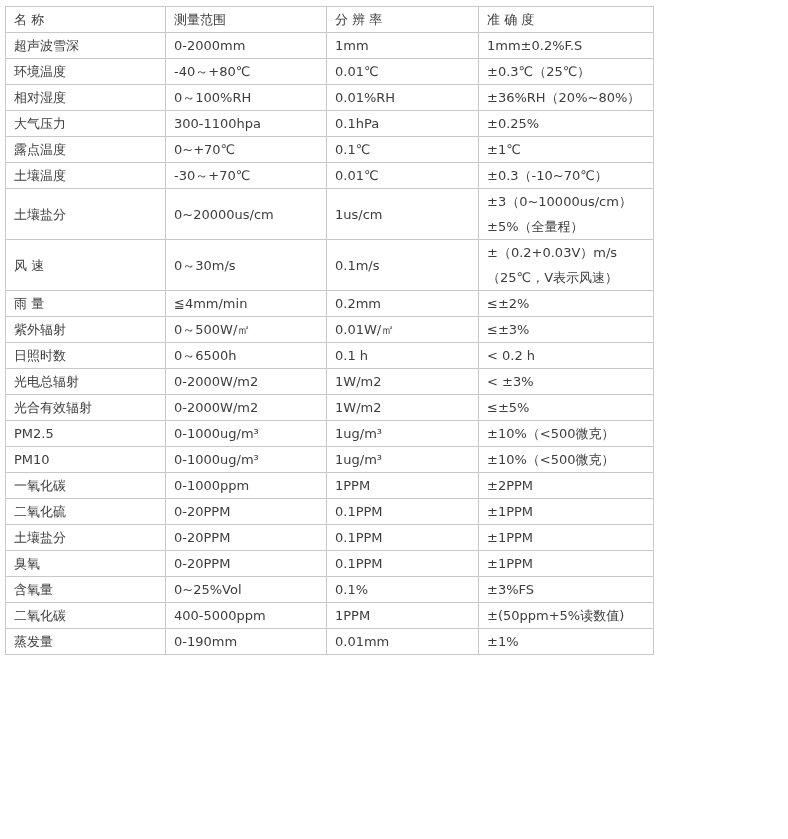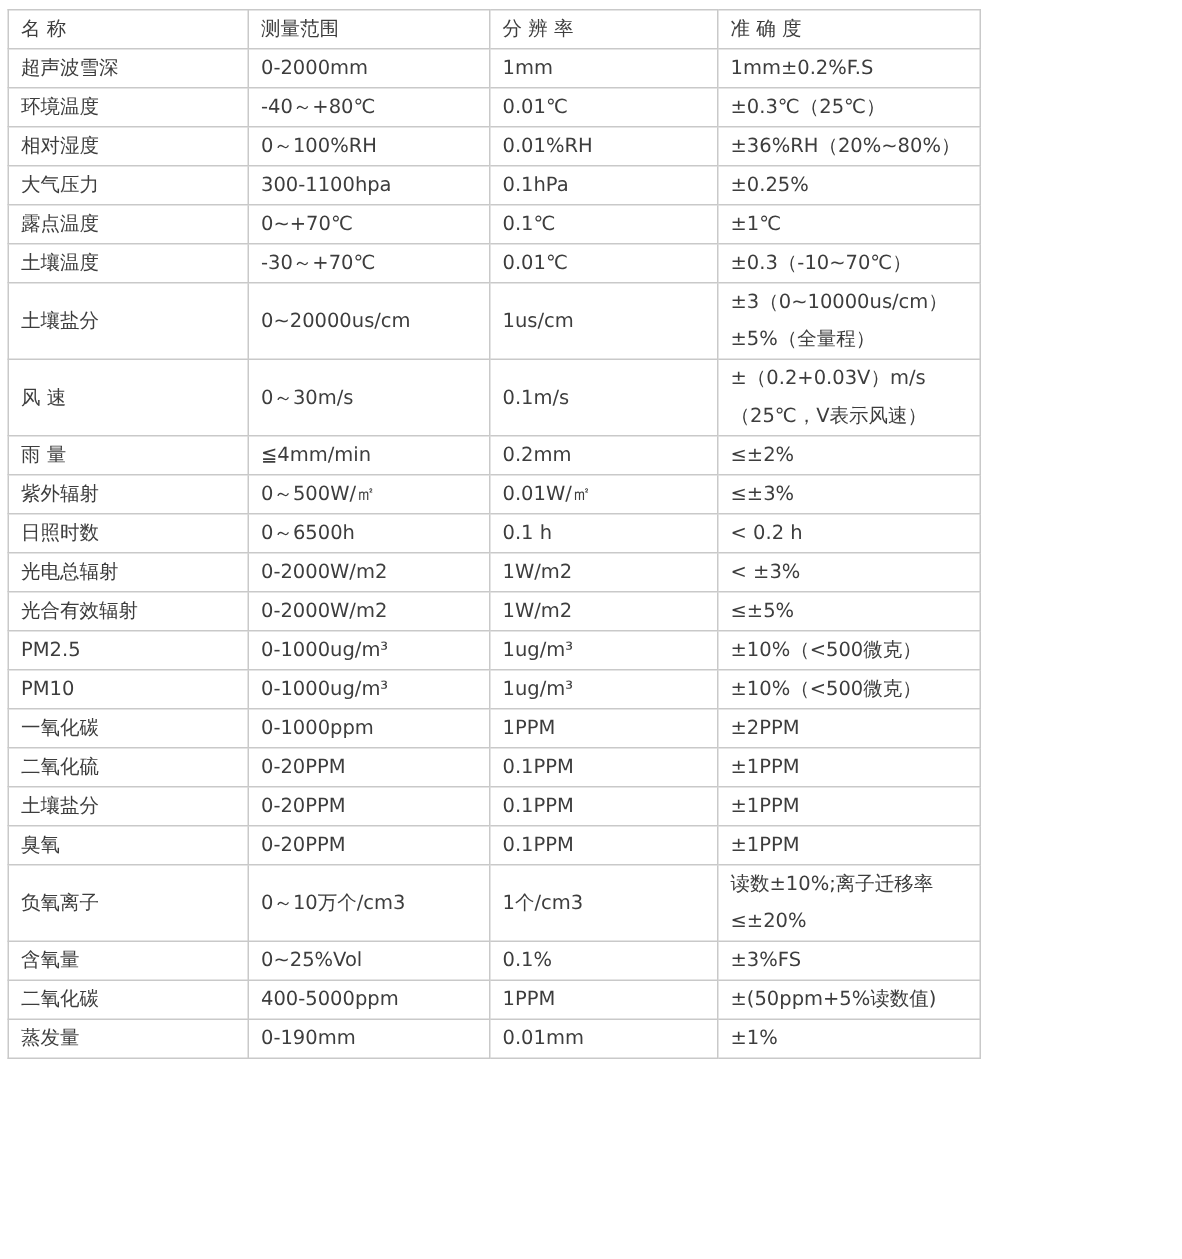--- a/index.html
+++ b/index.html
@@ -193,27 +193,20 @@
     <td>±1PPM</td>
   </tr>
 
   <tr>
     <td>臭氧</td>
     <td>0-20PPM</td>
     <td>0.1PPM</td>
     <td>±1PPM</td>
   </tr>
 
-  <tr>
-    <td>负氧离子</td>
-    <td>0～10万个/cm3</td>
-    <td>1个/cm3</td>
-    <td>读数±10%;离子迁移率
-≤±20%</td>
-  </tr>
 
   <tr>
     <td>含氧量</td>
     <td>0~25%Vol</td>
     <td>0.1%</td>
     <td>±3%FS</td>
   </tr>
 
   <tr>
     <td>二氧化碳</td>

